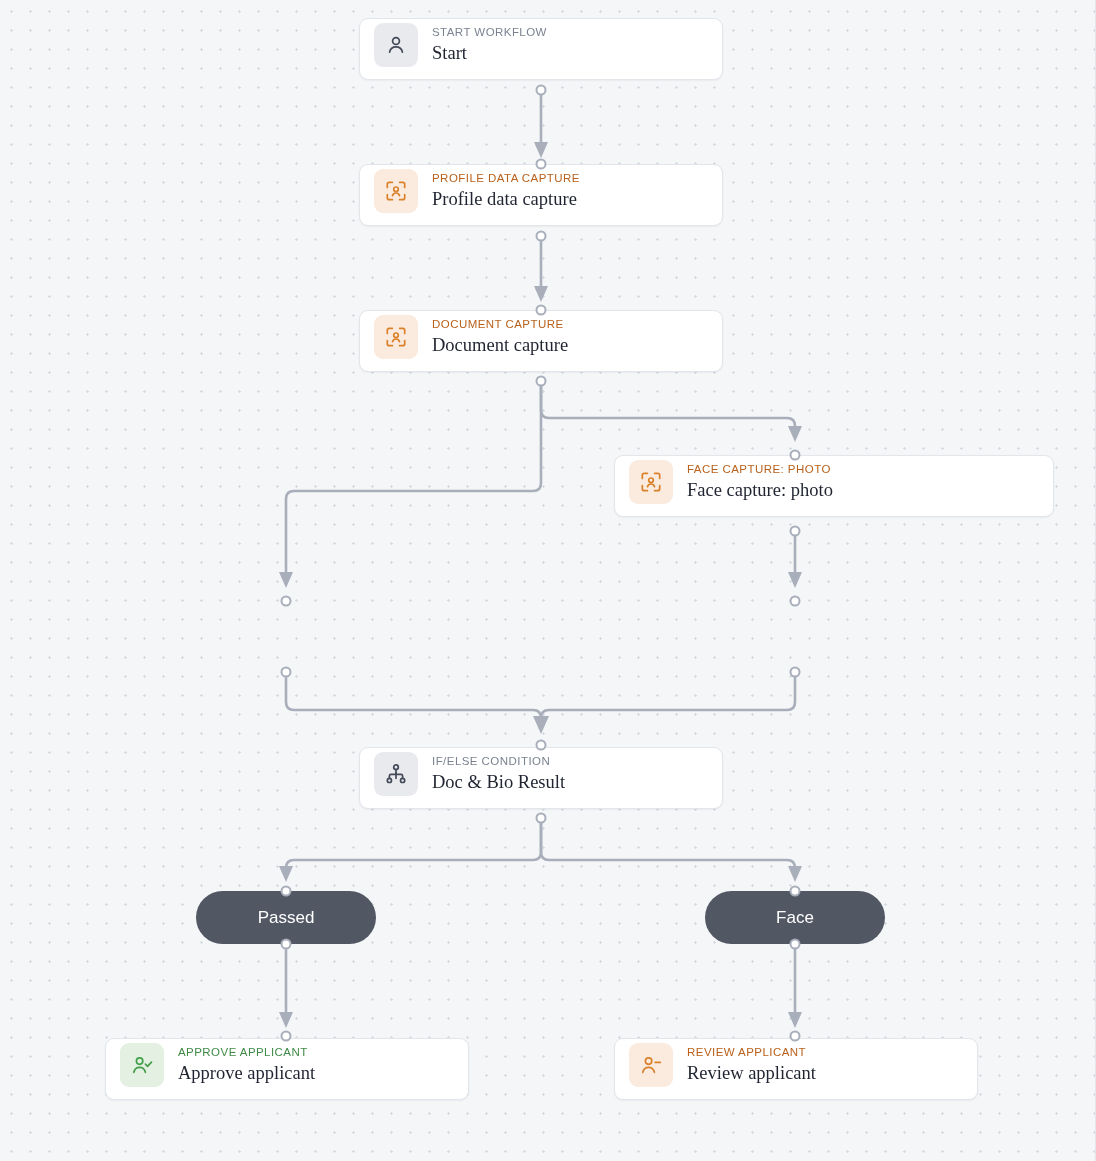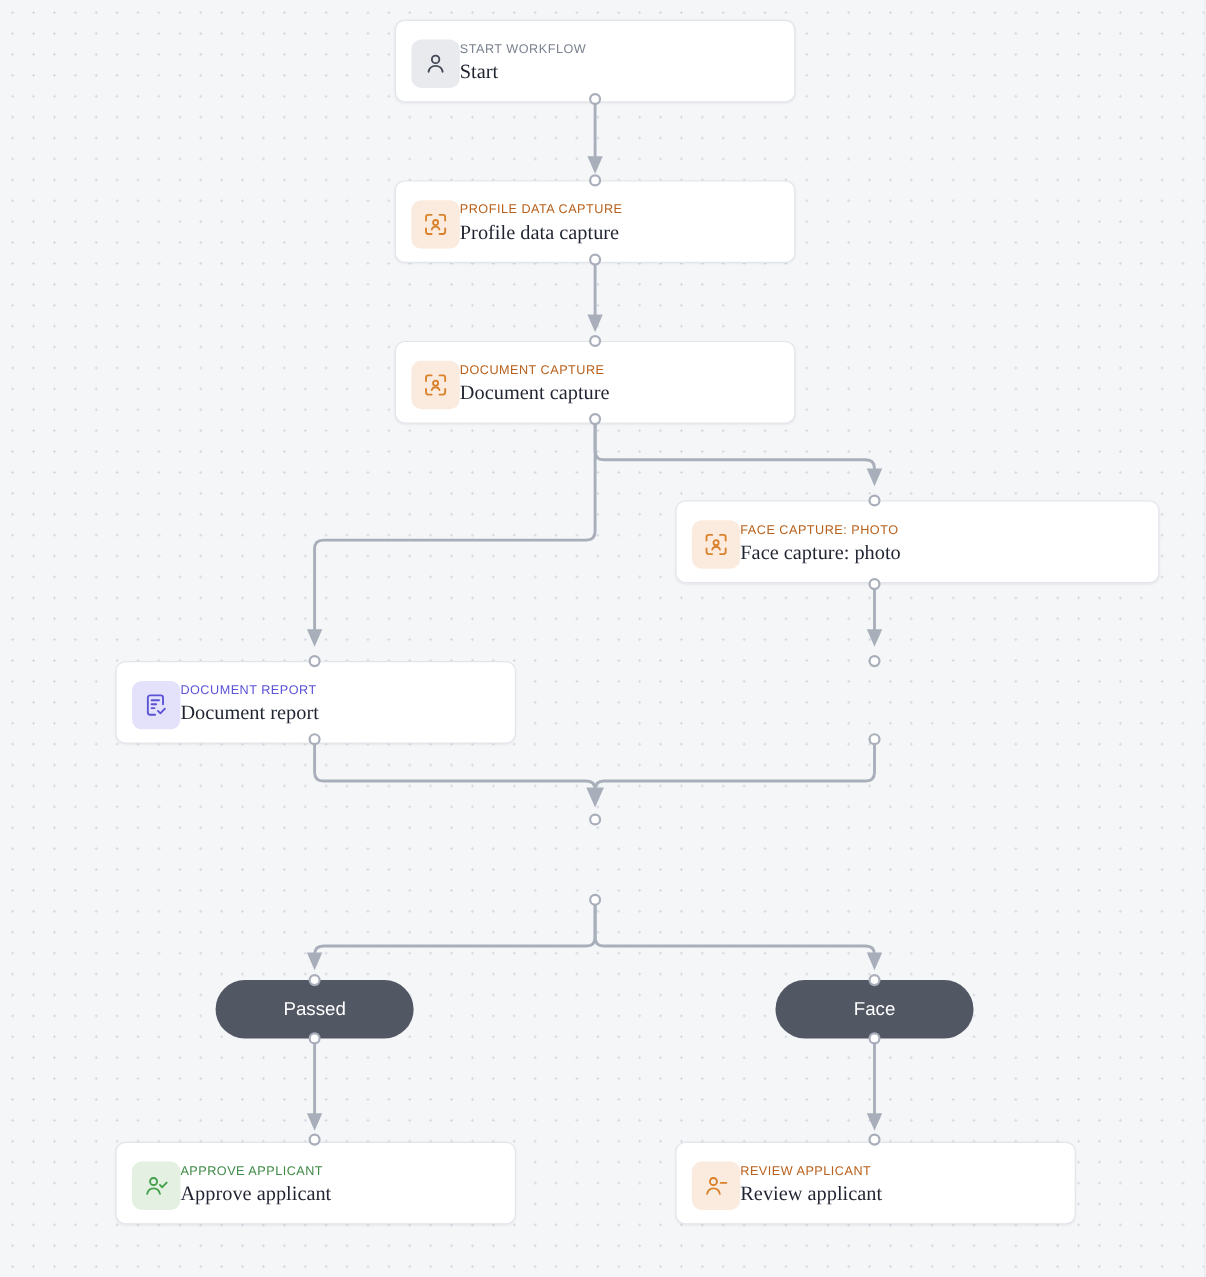--- a/index.html
+++ b/index.html
@@ -50,25 +50,25 @@
     border: 2px solid #a8aeba;
     transform: translate(-50%, -50%);
     z-index: 5;
   }
 
   
   .node {
     position: absolute;
     display: flex;
     align-items: center;
-    gap: 0;
+    gap: 14px;
     background: #ffffff;
     border: 1px solid #e2e5ea;
     border-radius: 9px;
-    padding: 17px 16px 12px 14px;
+    padding: 4px 16px 12px 14px;
     box-shadow: 0 1px 2px rgba(22,28,45,0.05);
     z-index: 3;
   }
 
   .node-icon {
     flex: 0 0 auto;
     width: 44px;
     height: 44px;
     border-radius: 9px;
     display: flex;
@@ -220,37 +220,38 @@
         <circle cx="12" cy="10.3" r="2.3"></circle>
         <path d="M8.5 16.6c0.6-1.7 1.9-2.6 3.5-2.6s2.9 0.9 3.5 2.6"></path>
       </svg>
     </div>
     <div class="node-text">
       <div class="node-kicker">FACE CAPTURE: PHOTO</div>
       <div class="node-title">Face capture: photo</div>
     </div>
   </div>
 
-  <div class="node theme-purple" style="left:105px; top:601px; width:364px;">
-    <div class="node-icon">
-      <svg width="24" height="24" viewBox="0 0 24 24" fill="none" stroke="#5b52d6" stroke-width="1.7" stroke-linecap="round" stroke-linejoin="round">
-        <path d="M18.2 11.2V5.2a2 2 0 0 0-2-2H6.4a2 2 0 0 0-2 2v13.6a2 2 0 0 0 2 2h4.6"></path>
-        <path d="M7.8 7.6h6.8"></path>
-        <path d="M7.8 11.2h4.2"></path>
-        <path d="M7.8 14.8h2.6"></path>
-        <path d="M13.6 17.3l2.2 2.2 4.1-4.3"></path>
-      </svg>
-    </div>
-    <div class="node-text">
-      <div class="node-kicker">DOCUMENT REPORT</div>
-      <div class="node-title">Document report</div>
-    </div>
-  </div>
-
-
+
+
+  <div class="node theme-grey" style="left:359px; top:747px; width:364px;">
+    <div class="node-icon">
+      <svg width="24" height="24" viewBox="0 0 24 24" fill="none" stroke="#434956" stroke-width="1.7" stroke-linecap="round" stroke-linejoin="round">
+        <circle cx="12" cy="5.2" r="2.3"></circle>
+        <circle cx="5.4" cy="18.4" r="2.1"></circle>
+        <circle cx="18.6" cy="18.4" r="2.1"></circle>
+        <path d="M12 7.5v3.4"></path>
+        <path d="M5.4 16.3v-2.3a1.6 1.6 0 0 1 1.6-1.6h10a1.6 1.6 0 0 1 1.6 1.6v2.3"></path>
+        <path d="M12 10.9v5.4"></path>
+      </svg>
+    </div>
+    <div class="node-text">
+      <div class="node-kicker">IF/ELSE CONDITION</div>
+      <div class="node-title">Doc &amp; Bio Result</div>
+    </div>
+  </div>
 
   <div class="node theme-orange" style="left:614px; top:1038px; width:364px;">
     <div class="node-icon">
       <svg width="24" height="24" viewBox="0 0 24 24" fill="none" stroke="#d9822b" stroke-width="1.7" stroke-linecap="round" stroke-linejoin="round">
         <circle cx="9.6" cy="8.1" r="3.2"></circle>
         <path d="M3.8 19.3c0.7-3.2 3.1-5 5.8-5s5.1 1.8 5.8 5"></path>
         <path d="M16.2 9.4h5.1"></path>
       </svg>
     </div>
     <div class="node-text">

